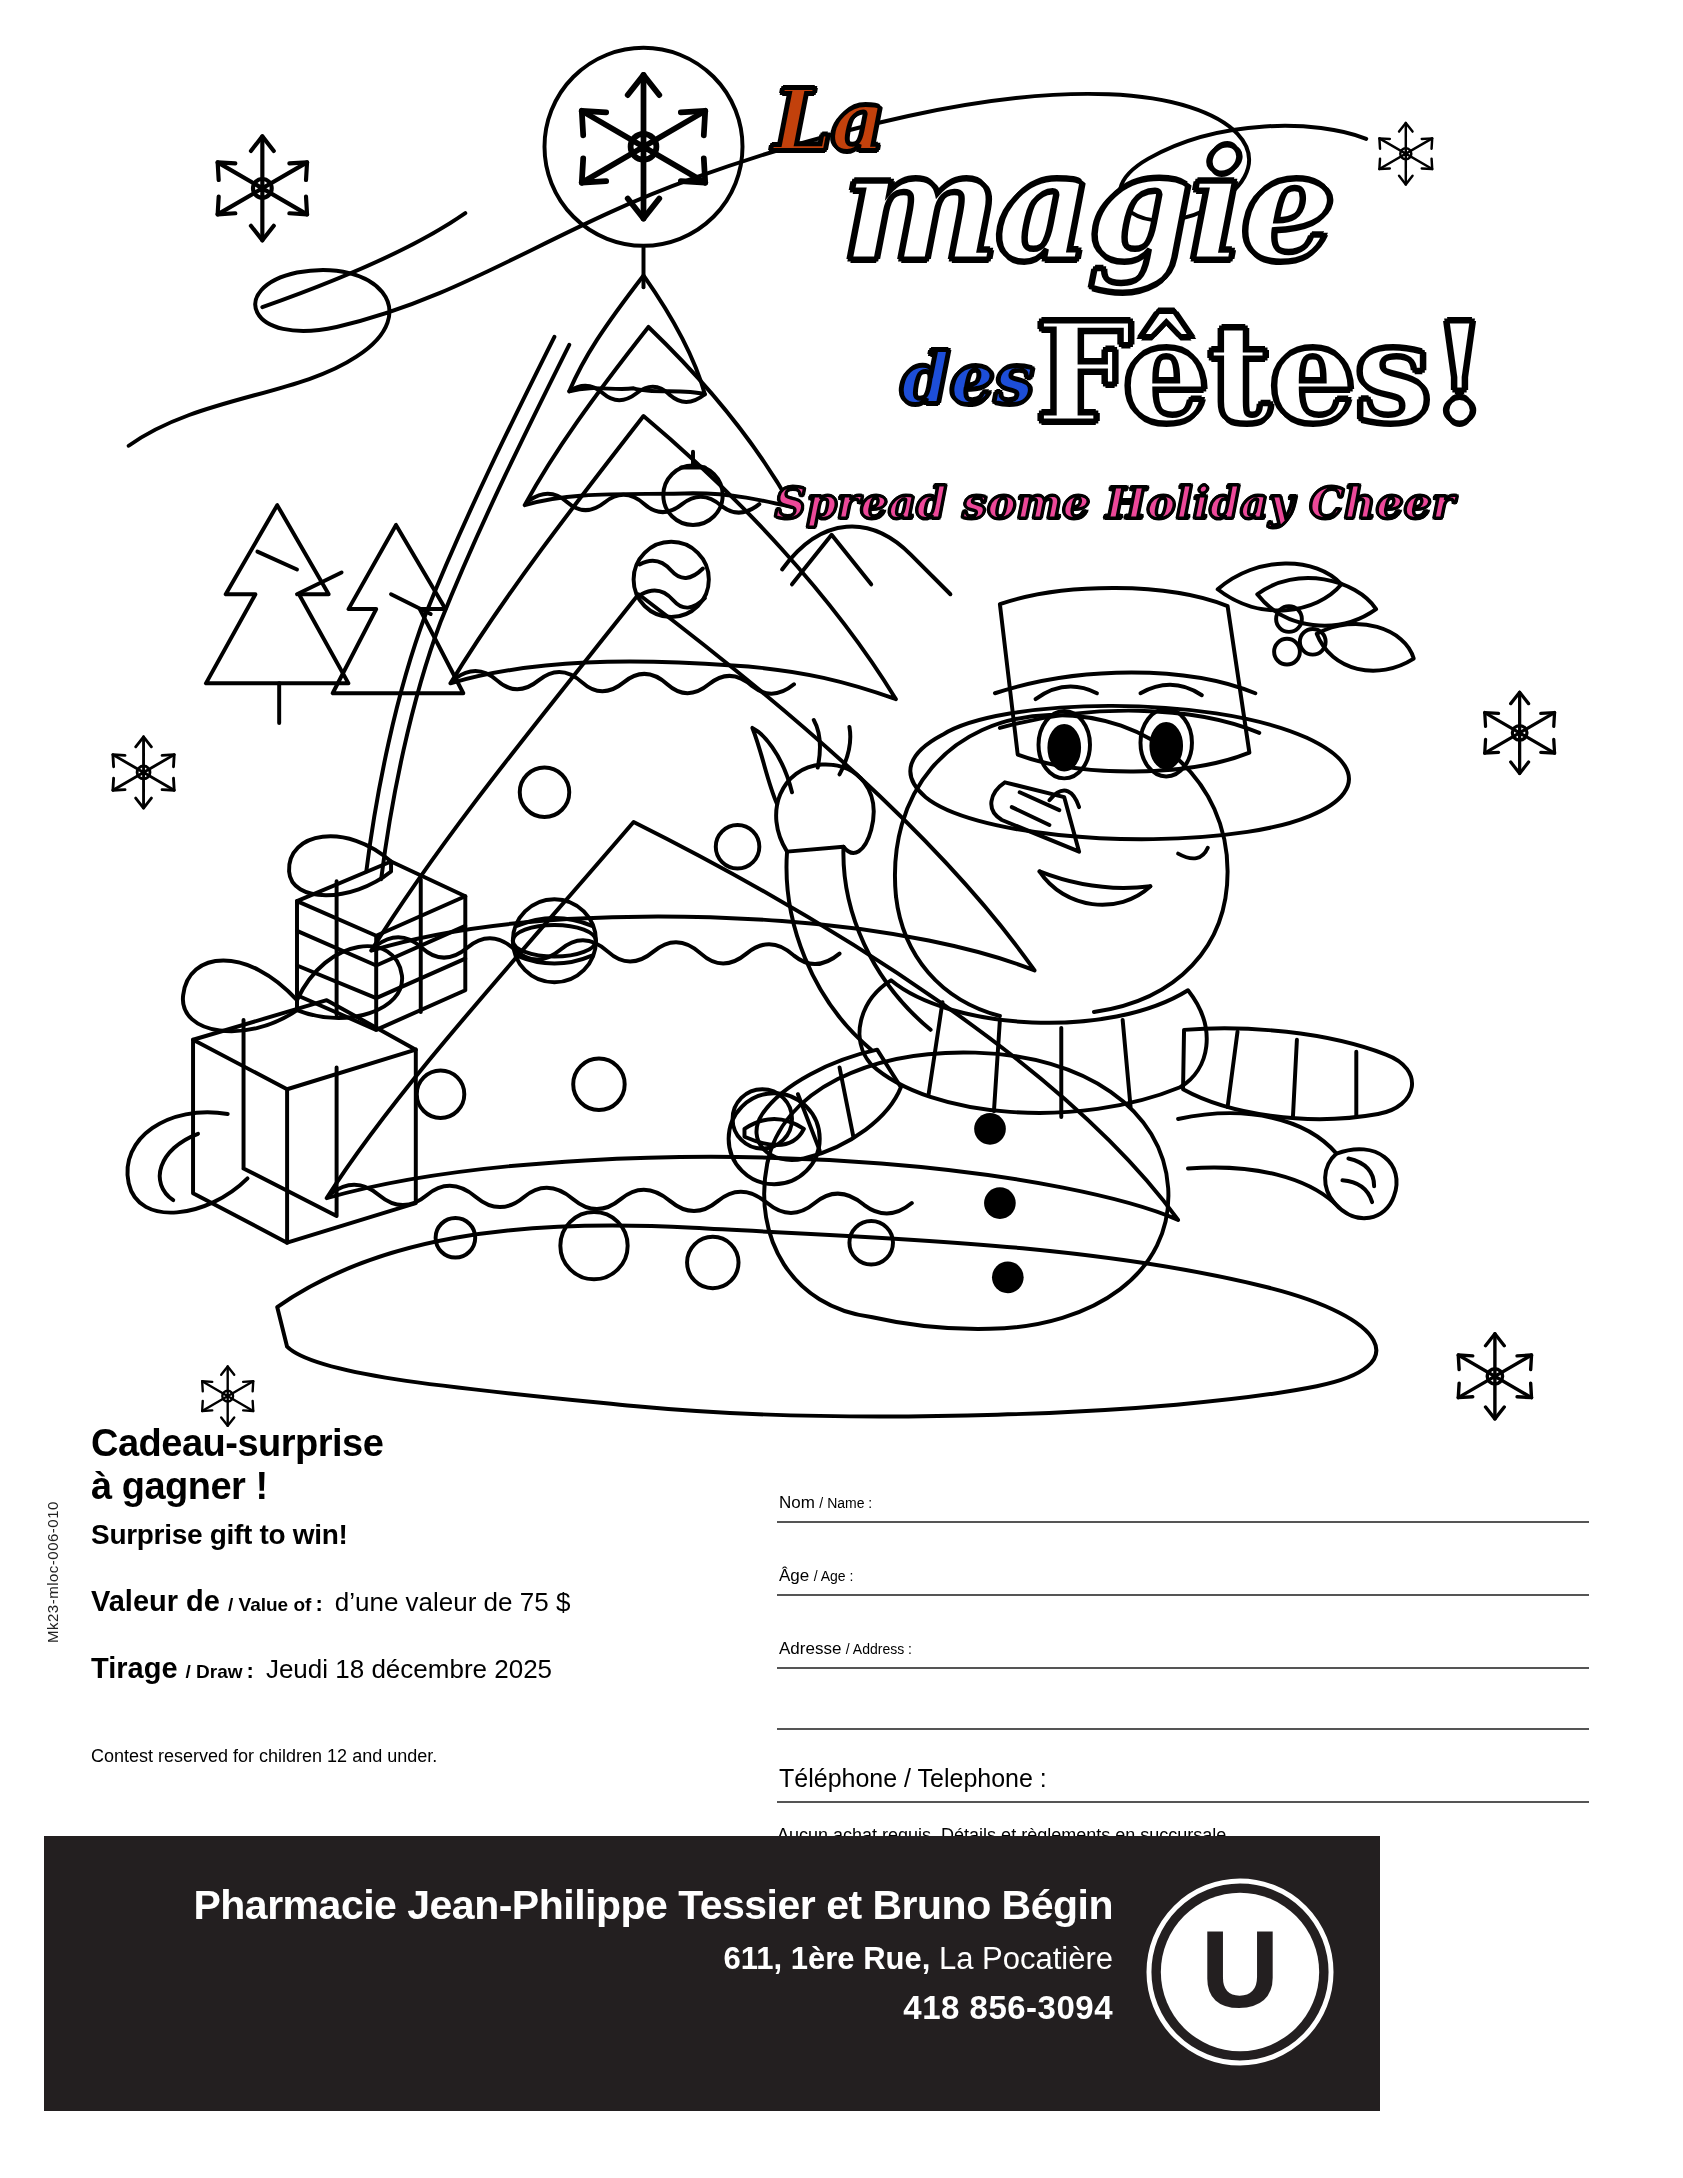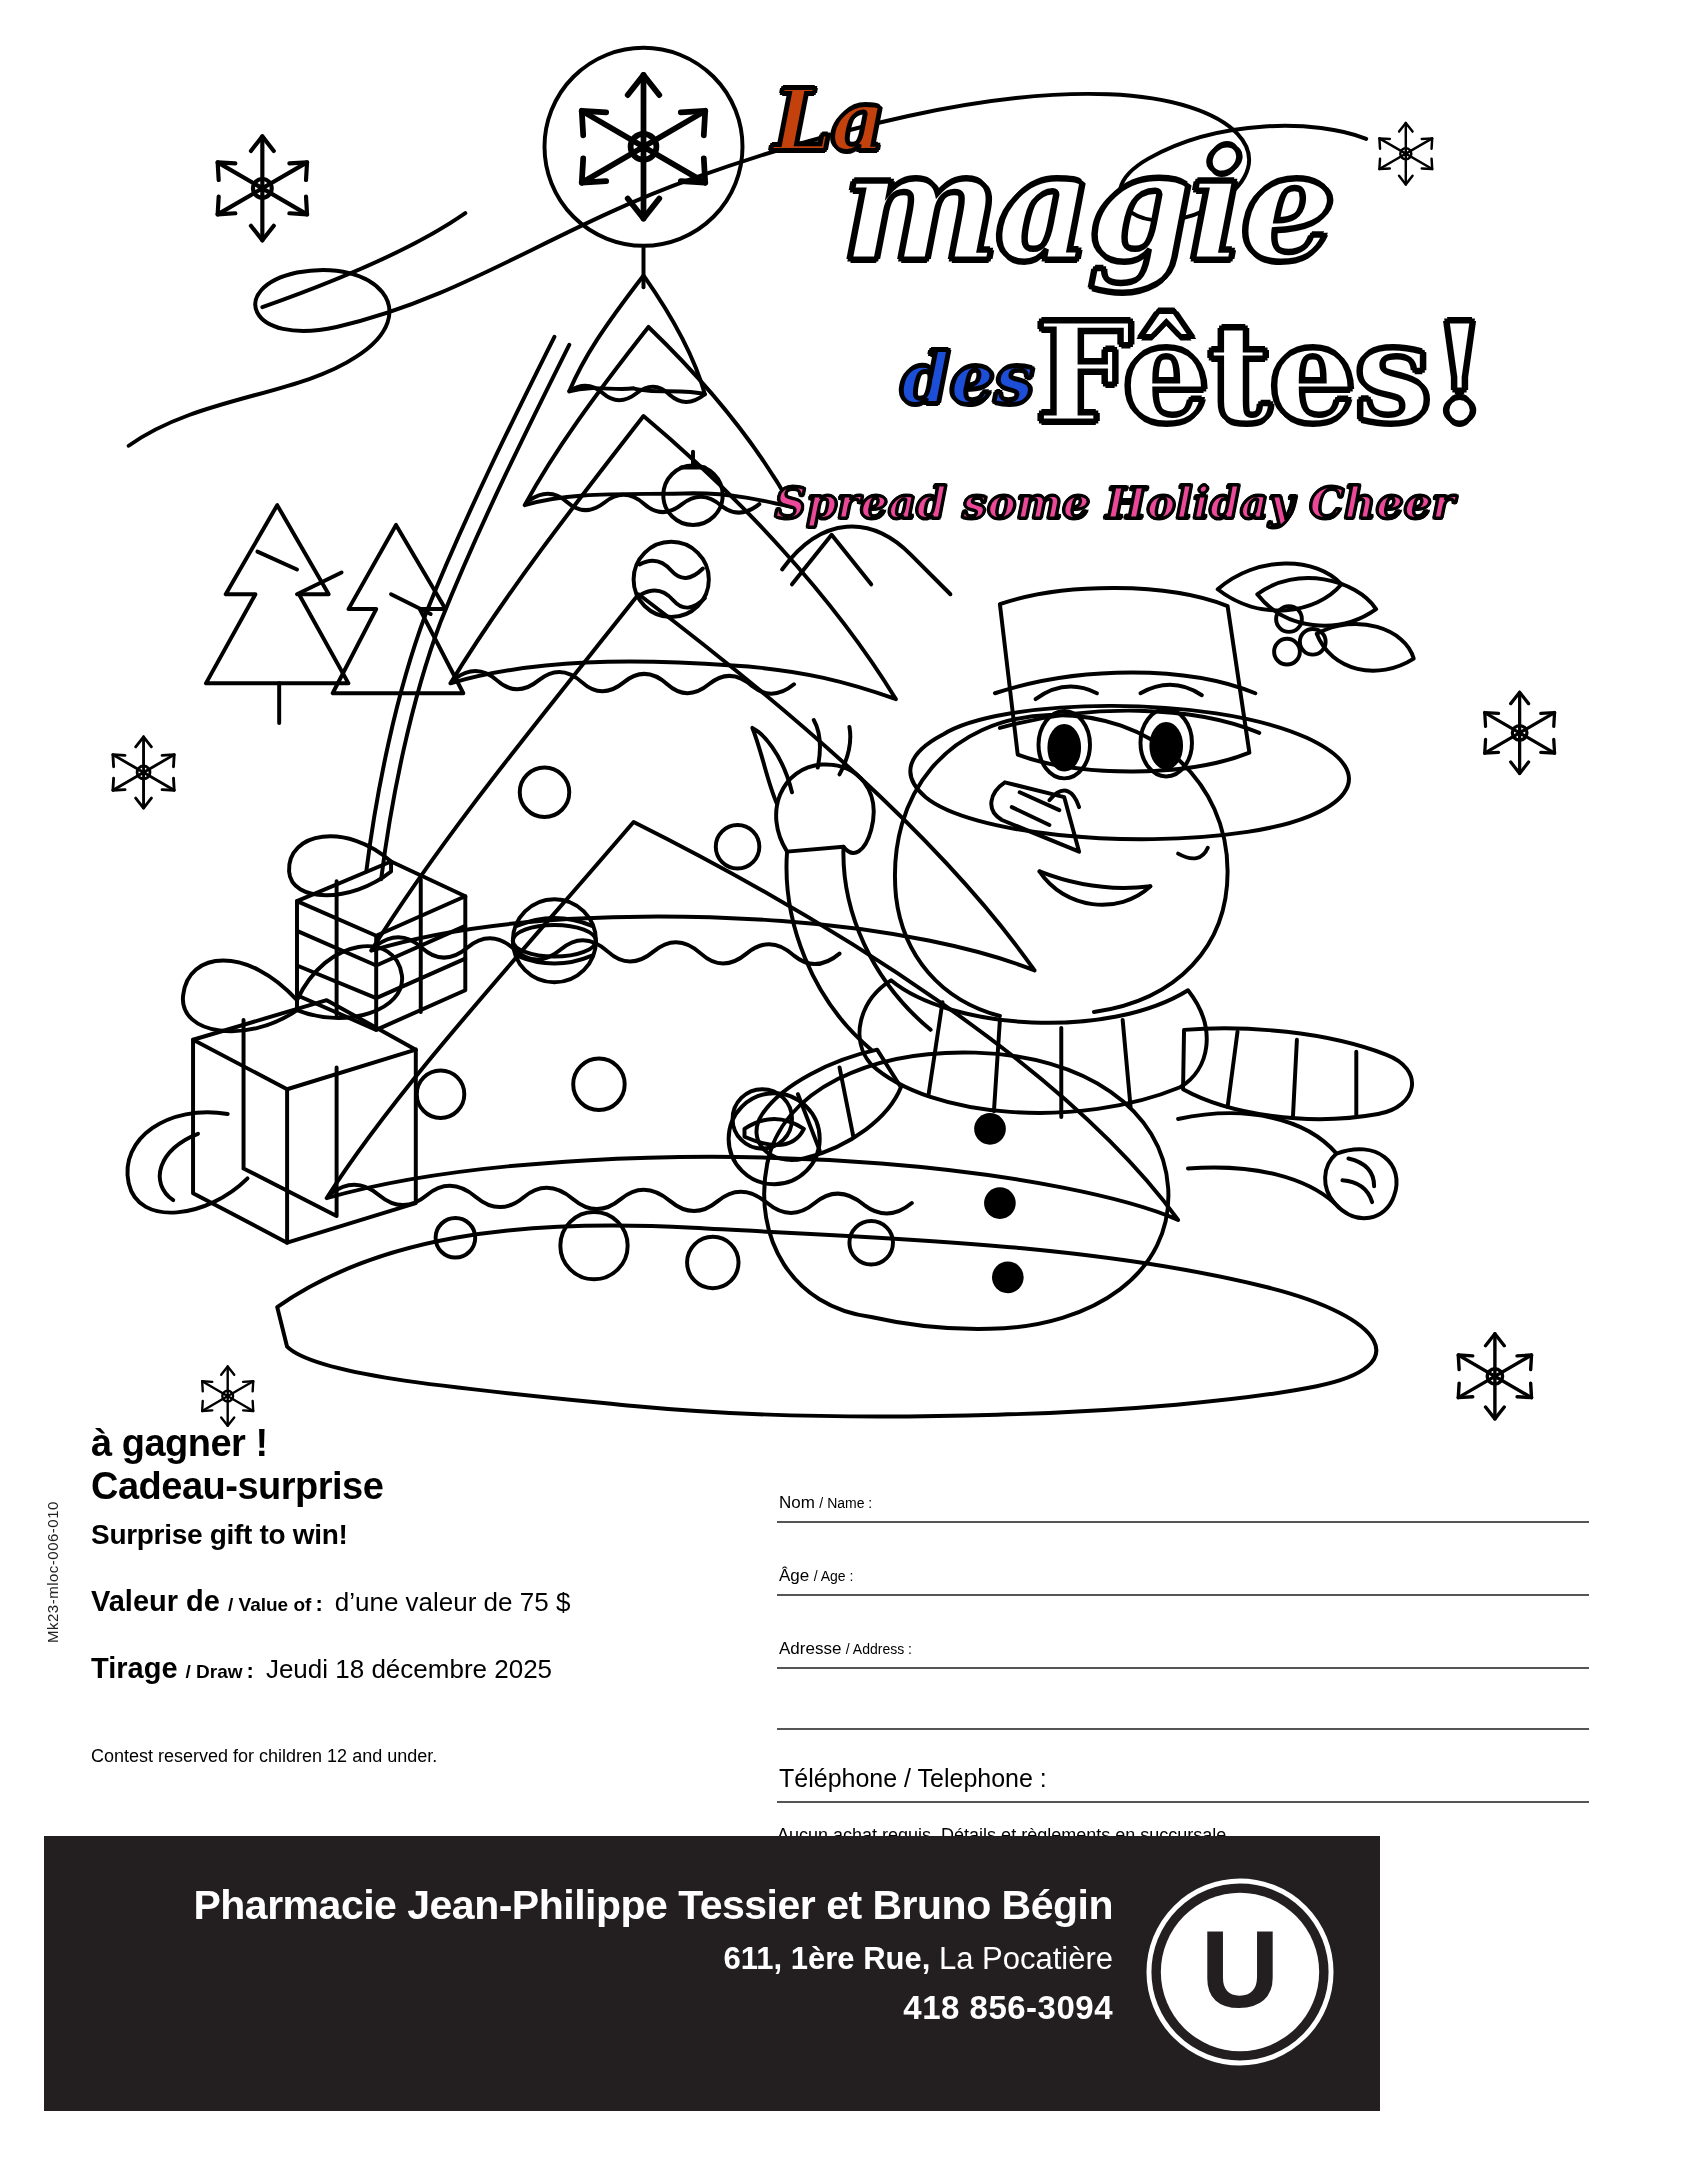--- a/index.html
+++ b/index.html
@@ -484,22 +484,22 @@
   <div class="title-block">
     <div class="title-la">La</div>
     <div class="title-magie">magie</div>
     <div class="title-des">des</div>
     <div class="title-fetes">Fêtes!</div>
     <div class="title-sub">Spread some Holiday Cheer</div>
   </div>
 
   <div class="info-col">
     <div class="prize-fr">
+      <div>Cadeau-surprise</div>
       <div>à gagner !</div>
-      <div>Cadeau-surprise</div>
     </div>
     <div class="prize-en">Surprise gift to win!</div>
 
     <div class="kv-row">
       <span class="kv-label-fr">Valeur de</span>
       <span class="kv-label-en">/ Value of</span>
       <span class="kv-colon">:</span>
       <span class="kv-value">d’une valeur de 75 $</span>
     </div>
 

